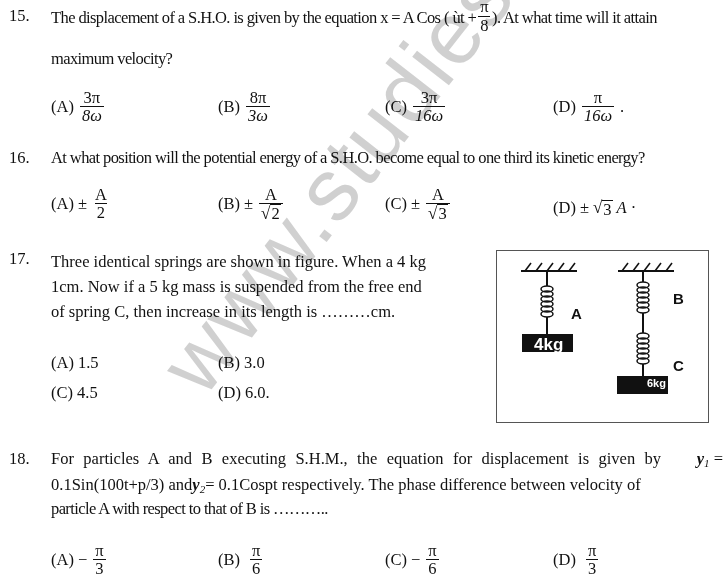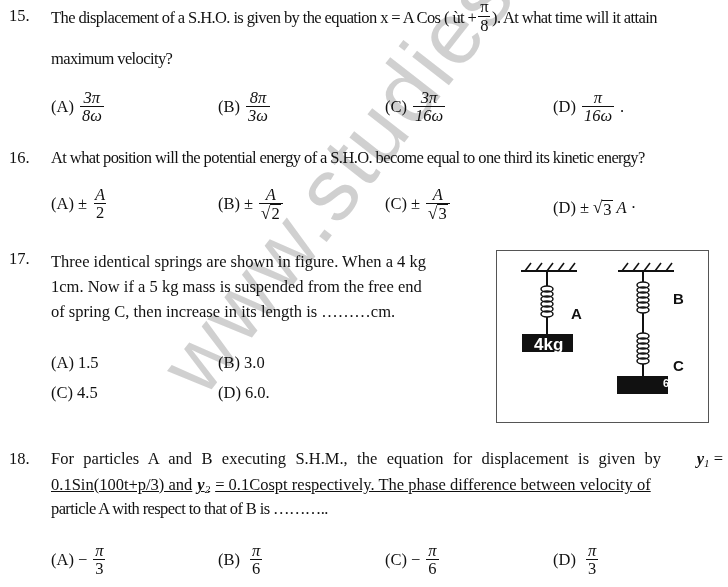--- a/index.html
+++ b/index.html
@@ -6,21 +6,21 @@
     body {
       width: 728px; height: 587px; position: relative; overflow: hidden;
       background: #ffffff; color: #111111;
       font-family: "Liberation Serif", "DejaVu Serif", serif;
       font-size: 16.5px;
     }
     .abs { position: absolute; white-space: nowrap; }
     .qnum { position: absolute; left: 9px; }
     .cond { letter-spacing: -0.6px; }
     .frac { display: inline-flex; flex-direction: column; align-items: center; vertical-align: middle; line-height: 1.05; margin: 0 2px; }
-    .frac .num { padding: 0 2px; font-style: italic; }
+    .frac .num { padding: 0 2px; }
     .frac .num.up { font-style: normal; }
     .frac .den { border-top: 1px solid #111; padding: 0 2px; }
     .it { font-style: italic; }
     .opt { position: absolute; display: flex; align-items: center; gap: 4px; white-space: nowrap; }
     .sqrt { display: inline-flex; align-items: flex-end; }
     .sqrt .rad { font-size: 17px; }
     .sqrt .body { border-top: 1px solid #111; padding: 0 1px; line-height: 1.05; }
     .figbox { position: absolute; left: 496px; top: 250px; width: 211px; height: 171px; border: 1.5px solid #555; background: #fff; }
     .sans { font-family: "Liberation Sans", "DejaVu Sans", sans-serif; font-weight: bold; }
     .watermark {
@@ -206,34 +206,34 @@
         <ellipse cx="146" cy="105" rx="6" ry="3"></ellipse>
           <ellipse cx="146" cy="110" rx="6" ry="3"></ellipse>
       </g>
       <line x1="146" y1="113" x2="146" y2="125" stroke="#111" stroke-width="2"></line>
       <rect x="120" y="125" width="51" height="18" fill="#111"></rect>
     </svg>
     <span class="abs sans" style="left:74px; top:54px; font-size:15px;">A</span>
     <span class="abs sans" style="left:176px; top:39px; font-size:15px;">B</span>
     <span class="abs sans" style="left:176px; top:106px; font-size:15px;">C</span>
     <span class="abs sans" style="left:37px; top:84px; font-size:17px; color:#fff;">4kg</span>
-    <span class="abs sans" style="left:132px; top:126px; font-size:11px; color:#fff;padding-left:34px;">6kg</span>
+    <span class="abs sans" style="left:116px; top:126px; font-size:11px; color:#fff;padding-left:34px;">6kg</span>
   </div>
 </div>
 
 <div>
   <span class="qnum" style="top:449px;">18.</span>
   <div class="abs" style="left:51px; top:449px; width:672px; display:flex; justify-content:space-between;gap:29px;">
     <span style="word-spacing:5.3px;">For particles A and B executing S.H.M., the equation for displacement is given by</span>
     <span>
       <b class="it">y</b><sub class="it">1</sub>
       <span>=</span>
     </span>
   </div>
-  <div class="abs" style="left:51px; top:475px; width:672px; display:flex; gap:5px;text-decoration:underline;">
+  <div class="abs" style="left:51px; top:475px; width:672px; display:flex; ">
     <span>0.1Sin(100t+p/3) and</span>
     <span><b class="it">y</b><sub class="it">2</sub></span>
     <span>= 0.1Cospt respectively. The phase difference between velocity of</span>
   </div>
   <div class="abs cond" style="left:51px; top:499px;">particle A with respect to that of B is ………..</div>
 
   <div class="opt" style="left:51px; top:542px;">
     <span>(A)</span>
     <span>−</span>
     <span class="frac">

